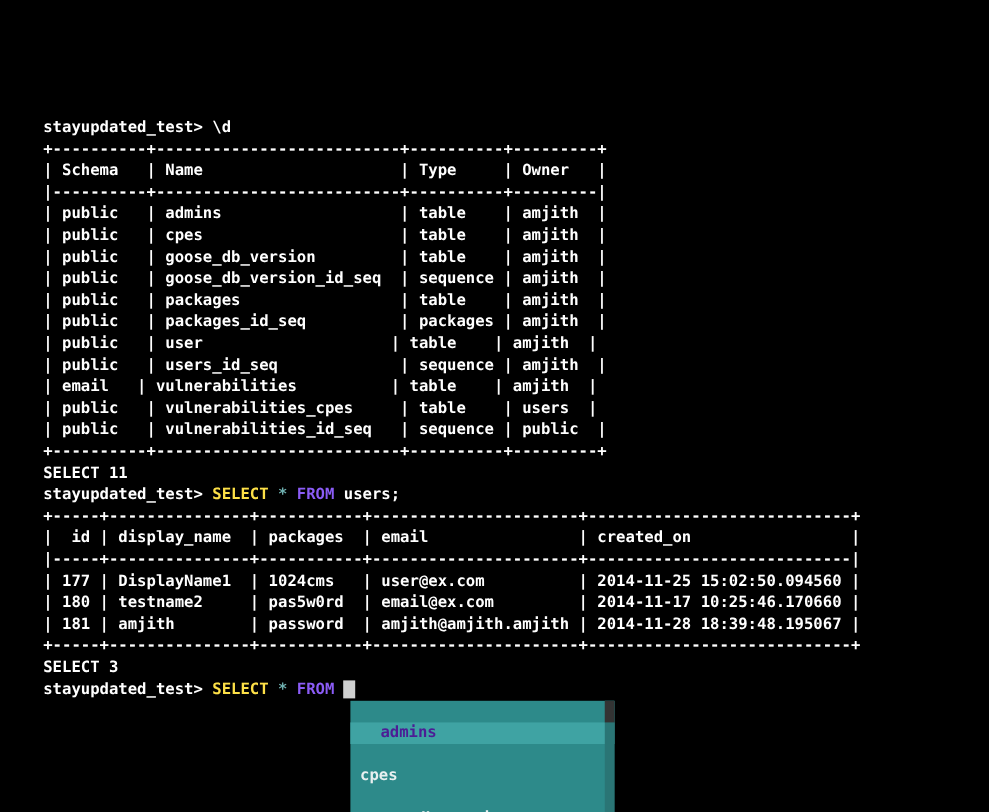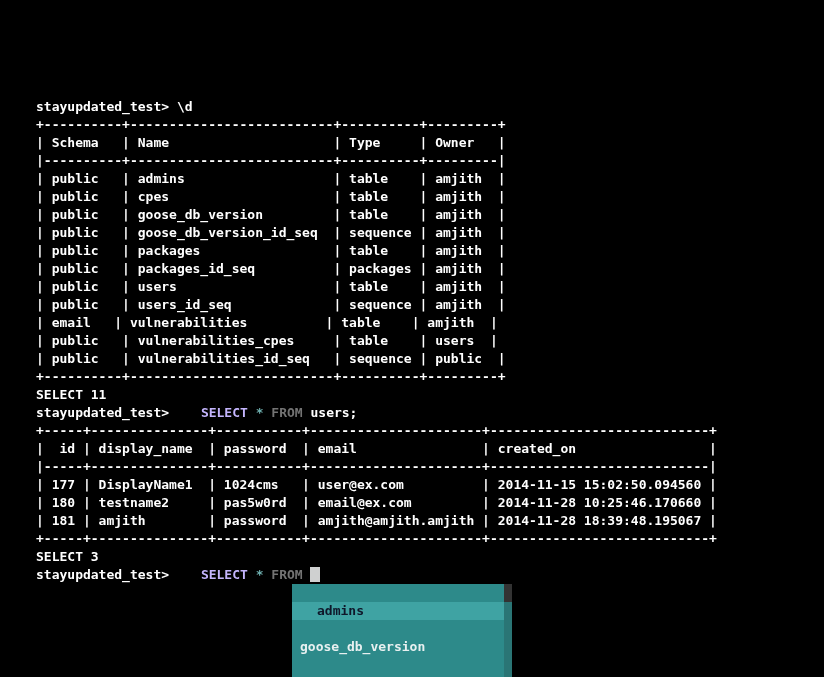--- a/index.html
+++ b/index.html
@@ -9,23 +9,23 @@
     font-family: "Menlo", "Consolas", "DejaVu Sans Mono", monospace;
     font-size: 13px;
     line-height: 18px;
     font-weight: bold;
     padding: 8px 0 8px 36px;
     white-space: pre;
     width: 824px;
     height: 677px;
     overflow: hidden;
   }
-  .kw1 { color: #c4b5fd; margin-left: 24px; }   
+  .kw1 { color: #fde047; }   
   .kw2 { color: #6fb0b0; }   
-  .kw3 { color: #737373; }
+  .kw3 { color: #8b5cf6; }
   .cursor-highlight {
     background: #cfd0d0;
     color: #2f2f2f;
     padding: 0 1px;
   }
   .autocomplete {
     position: relative;
     margin-left: 256px;
     margin-top: 0;
     width: 220px;
@@ -44,57 +44,58 @@
   }
   .autocomplete .thumb {
     position: absolute;
     right: 0;
     top: 0;
     width: 8px;
     height: 18px;
     background: #333;
   }
   .ac-item { padding: 0 8px; }
-  .ac-item.sel { background: #3fa3a3; color: #0f172a; padding-left: 25px; }
+  .ac-item.sel { background: #3fa3a3; color: #4c1d95; padding-left: 25px; }
 </style>
 </head>
 <body>
 
 
 
 <div>
 <span><span>stayupdated_test&gt;</span> <span>\d</span></span>
 <span>+----------+--------------------------+----------+---------+</span>
 <span>| Schema   | Name                     | Type     | Owner   |</span>
 <span>|----------+--------------------------+----------+---------|</span>
 <span>| public   | admins                   | table    | amjith  |</span>
 <span>| public   | cpes                     | table    | amjith  |</span>
 <span>| public   | goose_db_version         | table    | amjith  |</span>
 <span>| public   | goose_db_version_id_seq  | sequence | amjith  |</span>
 <span>| public   | packages                 | table    | amjith  |</span>
 <span>| public   | packages_id_seq          | packages | amjith  |</span>
-<span>| public   | users                    | table    | amjith  |</span>
+<span>| public   | user                    | table    | amjith  |</span>
 <span>| public   | users_id_seq             | sequence | amjith  |</span>
 <span>| email   | vulnerabilities          | table    | amjith  |</span>
 <span>| public   | vulnerabilities_cpes     | table    | users  |</span>
 <span>| public   | vulnerabilities_id_seq   | sequence | public  |</span>
 <span>+----------+--------------------------+----------+---------+</span>
 <span>SELECT 11</span>
 <span><span>stayupdated_test&gt;</span> <span class="kw1">SELECT</span> <span class="kw2">*</span> <span class="kw3">FROM</span> <span>users;</span></span>
 <span>+-----+---------------+-----------+----------------------+----------------------------+</span>
-<span>|  id | display_name  | password  | email                | created_on                 |</span>
+<span>|  id | display_name  | packages  | email                | created_on                 |</span>
 <span>|-----+---------------+-----------+----------------------+----------------------------|</span>
-<span>| 177 | DisplayName1  | 1024cms   | user@ex.com          | 2014-11-15 15:02:50.094560 |</span>
-<span>| 180 | testname2     | pas5w0rd  | email@ex.com         | 2014-11-28 10:25:46.170660 |</span>
+<span>| 177 | DisplayName1  | 1024cms   | user@ex.com          | 2014-11-25 15:02:50.094560 |</span>
+<span>| 180 | testname2     | pas5w0rd  | email@ex.com         | 2014-11-17 10:25:46.170660 |</span>
 <span>| 181 | amjith        | password  | amjith@amjith.amjith | 2014-11-28 18:39:48.195067 |</span>
 <span>+-----+---------------+-----------+----------------------+----------------------------+</span>
 <span>SELECT 3</span>
 <span><span>stayupdated_test&gt;</span> <span class="kw1">SELECT</span> <span class="kw2">*</span> <span class="kw3">FROM</span> <span class="cursor-highlight"> </span></span>
 </div><div class="autocomplete">
 <div class="ac-item sel">admins</div>
+<div class="ac-item">cpes</div>
 <div class="ac-item">goose_db_version</div>
 
 
 <div class="scrollbar"><div class="thumb"></div></div>
 </div>
 
 
 
 
 </body></html>

